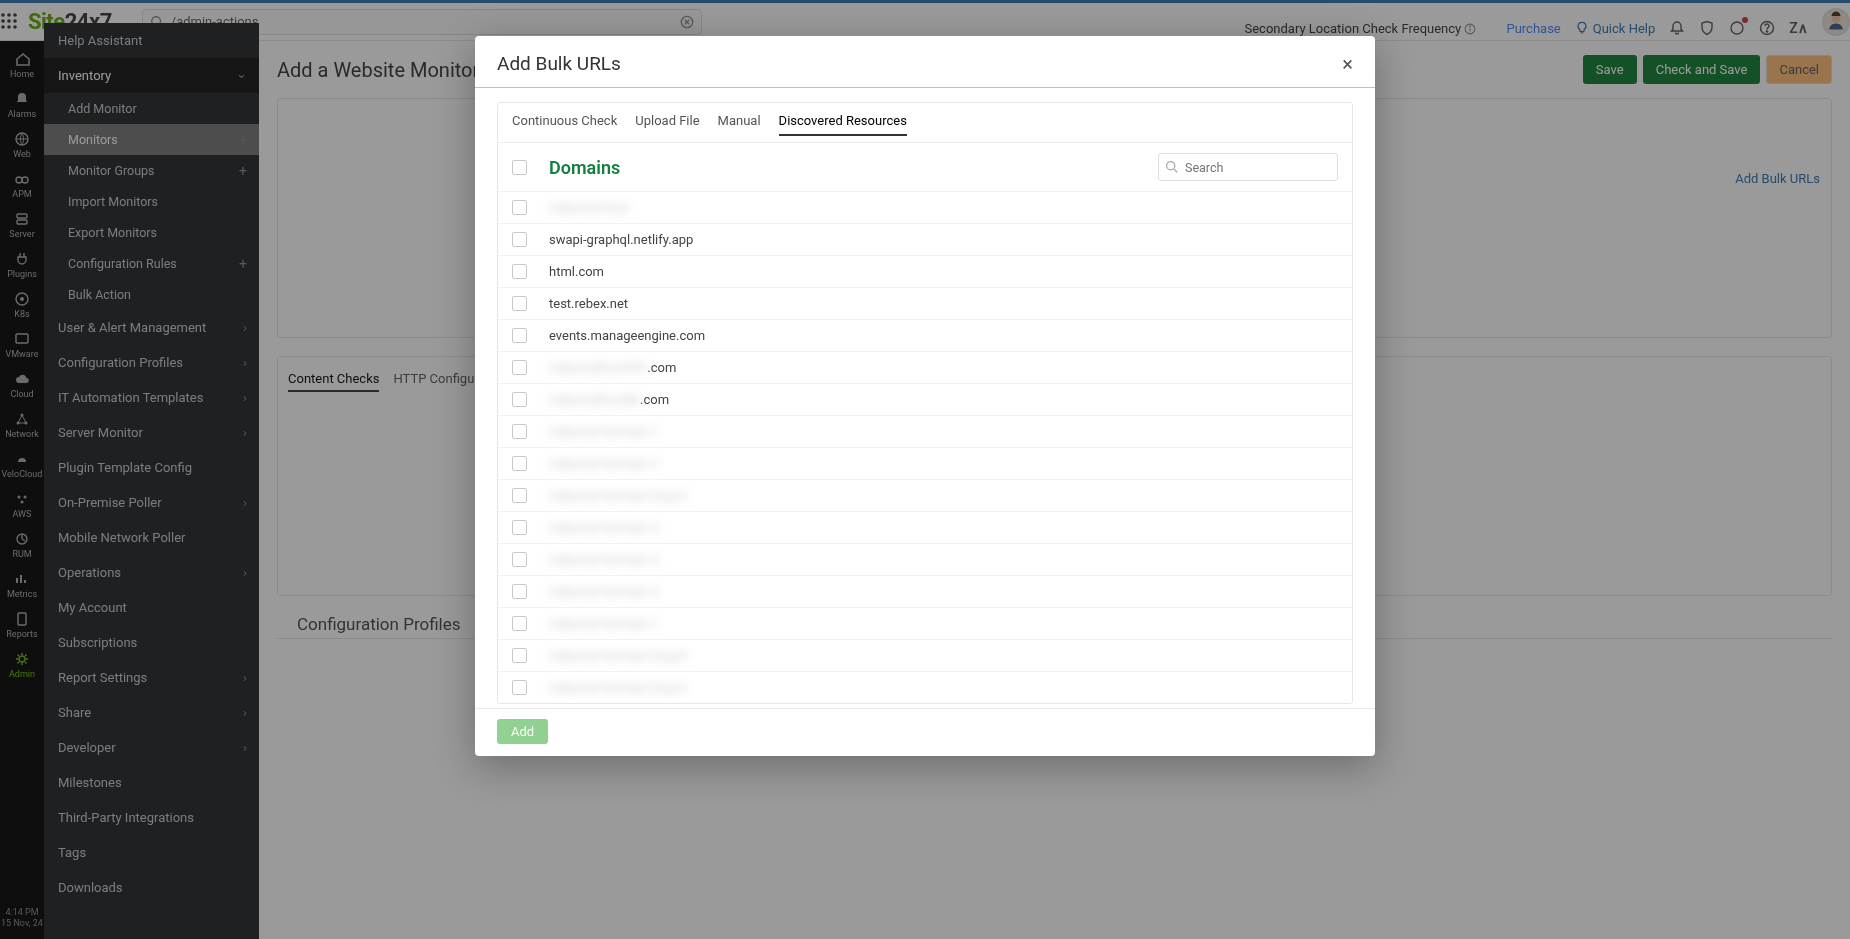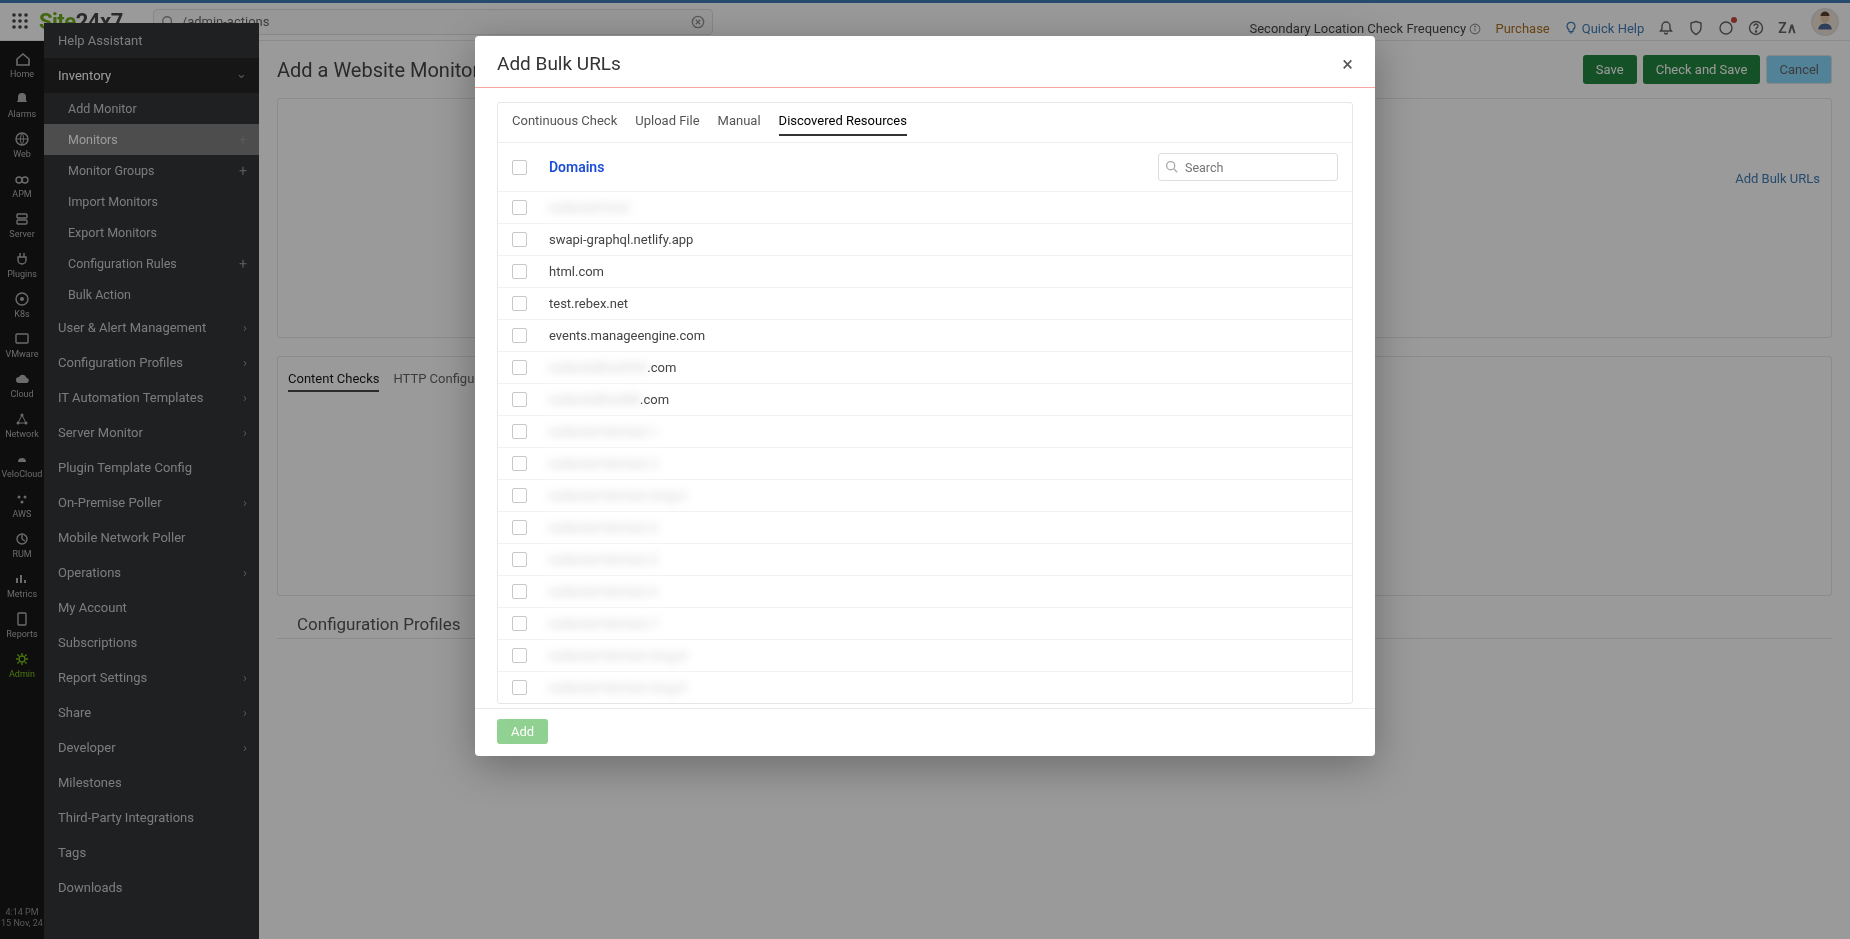--- a/index.html
+++ b/index.html
@@ -1,30 +1,30 @@
 <!DOCTYPE html>
 <html><head>
 <meta charset="utf-8">
 <style>
 * { margin: 0; padding: 0; box-sizing: border-box; font-family: -apple-system, BlinkMacSystemFont, "Segoe UI", Roboto, Arial, sans-serif; }
 body { width: 1850px; height: 939px; overflow: hidden; position: relative; background: #fff; }
 
 
-.topbar { height: 41px; border-top: 3px solid #2e6fad; display: flex; align-items: center; padding: 0 11px; background: #fff; border-bottom: 1px solid #e4e4e4; position: relative; }
+.topbar { height: 41px; border-top: 3px solid #2e6fad; display: flex; align-items: center; padding: 0 0; background: #fff; border-bottom: 1px solid #e4e4e4; position: relative; }
 .topbar .apps-icon { width: 20px; height: 20px; margin-right: 8px; color: #333; }
 .logo { font-size: 22px; font-weight: 700; letter-spacing: -0.5px; }
 .logo .green { color: #5ea500; }
 .logo .dark { color: #333; }
 .search-wrap { margin-left: 30px; position: relative; width: 560px; }
 .search-input { width: 100%; height: 26px; border: 1px solid #ddd; border-radius: 4px; padding: 0 30px 0 28px; font-size: 13px; color: #555; background: #fafafa; }
 .search-wrap .glass { position: absolute; left: 8px; top: 6px; color: #888; }
 .search-wrap .clear { position: absolute; right: 8px; top: 6px; color: #888; cursor: pointer; }
 .top-right { margin-left: auto; display: flex; align-items: flex-end; gap: 14px; font-size: 13px; }
 .top-right .freq { color: #333; }
-.top-right .purchase { color: #a16207; cursor: pointer; }
+.top-right .purchase { color: #3b82f6; cursor: pointer; margin-left: 16px; }
 .top-right .quickhelp { color: #2e6fad; cursor: pointer; display: flex; align-items: center; gap: 4px; }
 .top-right .ico { color: #555; cursor: pointer; display: inline-flex; }
 .avatar { width: 28px; height: 28px; border-radius: 50%; border: 2px solid #ddd; background: #f0e0d0; display: inline-flex; align-items: center; justify-content: center; overflow: hidden; }
 .avatar svg { width: 26px; height: 26px; }
 
 
 .leftrail { position: absolute; top: 41px; left: 0; bottom: 0; width: 44px; background: #000000; color: #aaa; display: flex; flex-direction: column; align-items: center; padding-top: 10px; gap: 12px; font-size: 9px; }
 .leftrail .rail-item { display: flex; flex-direction: column; align-items: center; gap: 2px; cursor: pointer; color: #aaa; }
 .leftrail .rail-item.active { color: #6dbf00; }
 .leftrail .timeinfo { margin-top: auto; margin-bottom: 10px; text-align: center; color: #888; font-size: 9px; line-height: 1.2; }
@@ -39,21 +39,21 @@
 .sidebar .sub.selected { background: #737373; color: #fff; }
 .sidebar .sub.withplus::after { content: "+"; position: absolute; right: 12px; top: 8px; color: #888; font-size: 14px; }
 
 
 .main { position: absolute; top: 41px; left: 259px; right: 0; bottom: 0; padding: 14px 18px; background: #fff; overflow-y: auto; }
 .mainhead { display: flex; align-items: center; margin-bottom: 14px; }
 .mainhead h2 { font-size: 20px; font-weight: 400; color: #333; }
 .actions { margin-left: auto; display: flex; gap: 6px; }
 .btn { padding: 6px 12px; font-size: 13px; border-radius: 3px; cursor: pointer; border: 1px solid transparent; }
 .btn-green { background: #0e7a2e; color: #fff; }
-.btn-light { background: #7dd3fc; color: #555; border: 1px solid #ddd; }
+.btn-light { background: #fdba74; color: #555; border: 1px solid #ddd; }
 .panel { border: 1px solid #e4e4e4; border-radius: 3px; margin-bottom: 18px; min-height: 240px; padding: 8px 10px; }
 .tabs-inline { display: flex; gap: 14px; font-size: 13px; color: #555; margin: 2px 0 4px; }
 .tabs-inline .t { padding: 4px 0; cursor: pointer; }
 .tabs-inline .t.active { border-bottom: 2px solid #333; color: #000; }
 .cfgtitle { font-size: 17px; color: #444; margin: 10px 0 4px 20px; }
 .cfgline { height: 1px; background: #e4e4e4; margin-bottom: 12px; }
 .formrow { display: flex; align-items: center; margin-bottom: 10px; padding-left: 20px; }
 .formrow .lbl { width: 440px; text-align: right; padding-right: 12px; font-size: 13px; color: #555; display: flex; justify-content: flex-end; align-items: center; gap: 4px; }
 .formrow .ctrl { flex: 1; display: flex; gap: 8px; align-items: center; }
 .seltag { border: 1px solid #dcdcdc; border-radius: 3px; padding: 6px 10px; font-size: 12.5px; color: #999; min-width: 360px; background: #fff; }
@@ -66,21 +66,21 @@
 .modal-head { padding: 16px 22px 12px; display: flex; align-items: center; }
 .modal-head h3 { font-size: 19px; font-weight: 400; color: #333; }
 .modal-close { margin-left: auto; color: #555; cursor: pointer; font-size: 20px; line-height: 1; }
 .modal-body { padding: 14px 22px 4px; border-top: 1px solid #fca5a5; flex: 1; overflow-y: auto; }
 .inner-panel { border: 1px solid #e6e6e6; border-radius: 3px; padding: 6px 0 0; }
 .mtabs { display: flex; gap: 18px; font-size: 13px; color: #555; padding: 2px 14px 6px; border-bottom: 1px solid #eee; }
 .mtabs .mt { padding: 2px 0 6px; cursor: pointer; }
 .mtabs .mt.active { border-bottom: 2px solid #333; color: #000; }
 .domain-head { display: flex; align-items: center; padding: 10px 14px; }
 .chk { width: 15px; height: 15px; border: 1.5px solid #c9c9c9; border-radius: 2px; flex: none; }
-.domain-head .hlabel { margin-left: 22px; font-size: 14px; font-weight: 600; color: #1d4ed8; }
+.domain-head .hlabel { margin-left: 22px; font-size: 18px; font-weight: 600; color: #15803d; }
 .dh-search-wrap { margin-left: auto; position: relative; }
 .dh-search { width: 180px; height: 28px; border: 1px solid #ddd; border-radius: 3px; padding: 0 8px 0 26px; font-size: 12.5px; }
 .dh-search-wrap .glass2 { position: absolute; left: 7px; top: 7px; color: #aaa; }
 .domain-row { display: flex; align-items: center; padding: 8px 14px; border-top: 1px solid #f2f2f2; font-size: 13px; color: #444; }
 .domain-row .dname { margin-left: 22px; }
 .blur { filter: blur(5px); color: #ccc; }
 .modal-foot { padding: 12px 22px 16px; border-top: 1px solid #eaeaea; }
 .btn-add { background: #6cc16c; color: #fff; padding: 5px 14px; font-size: 13px; border-radius: 3px; cursor: pointer; opacity: 0.75; }
 
 svg { display: block; }

